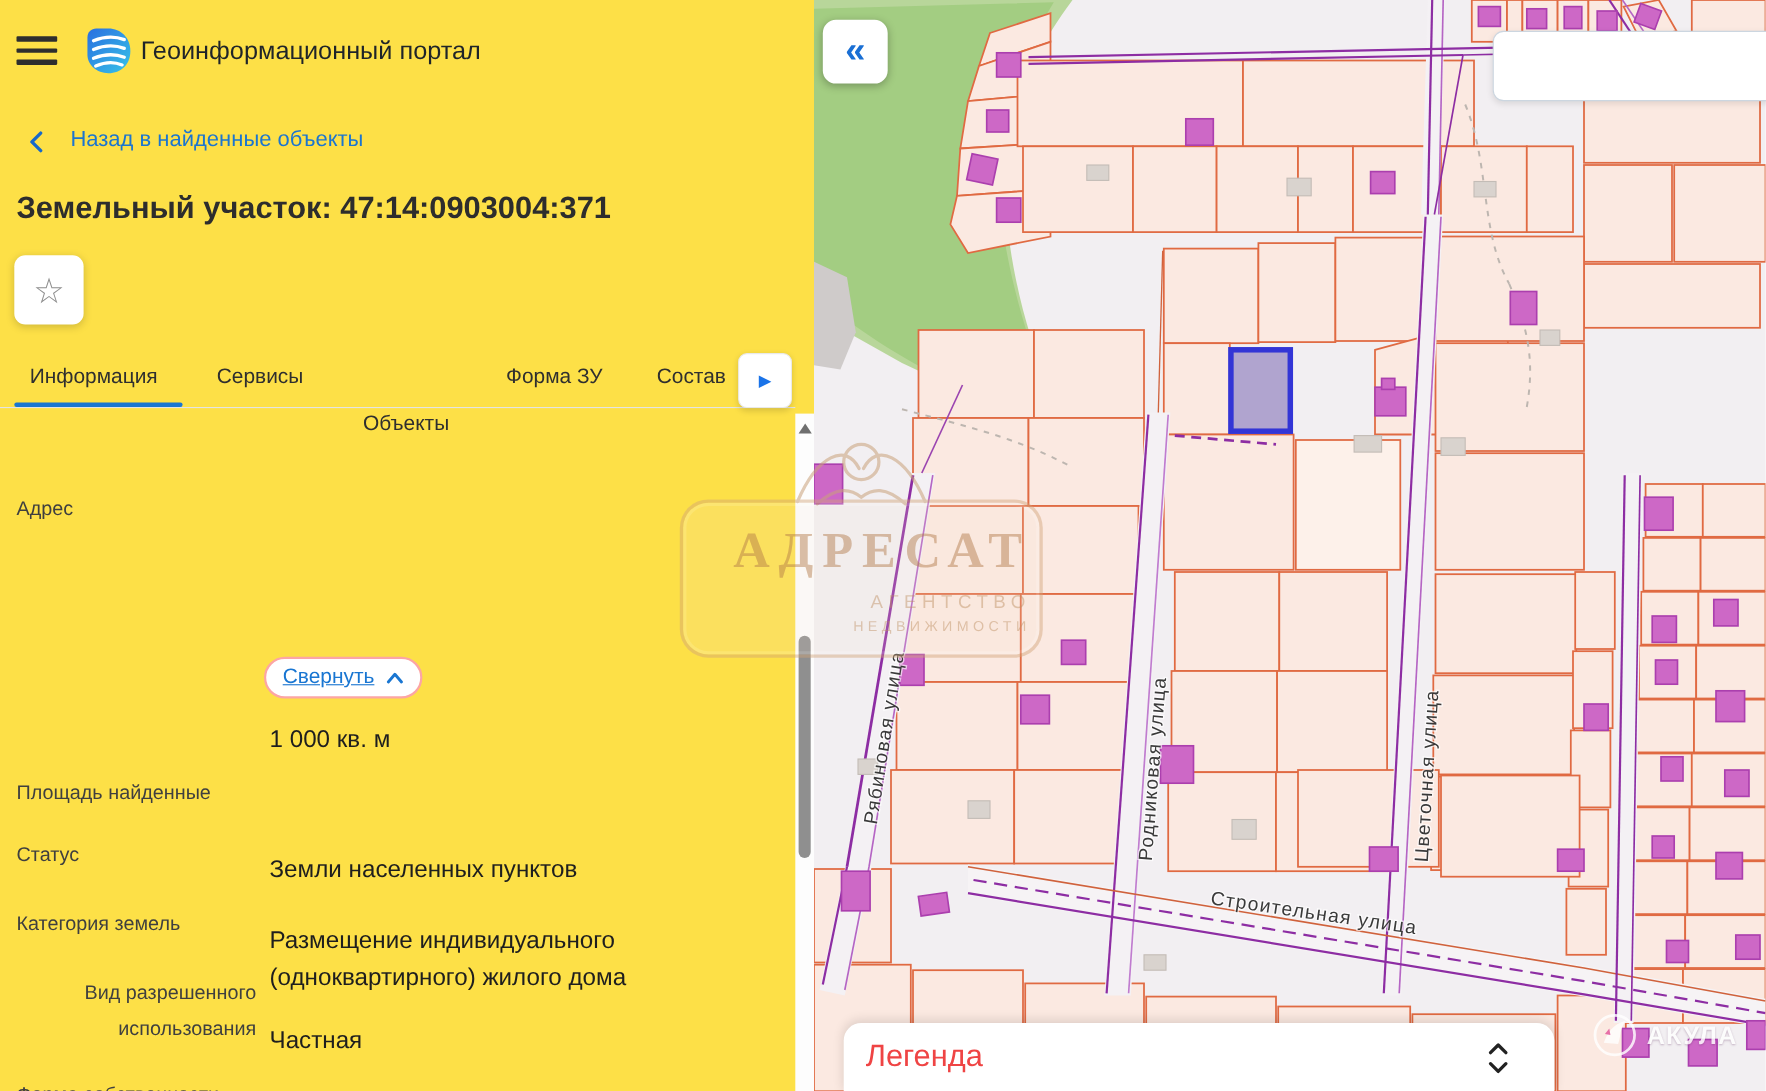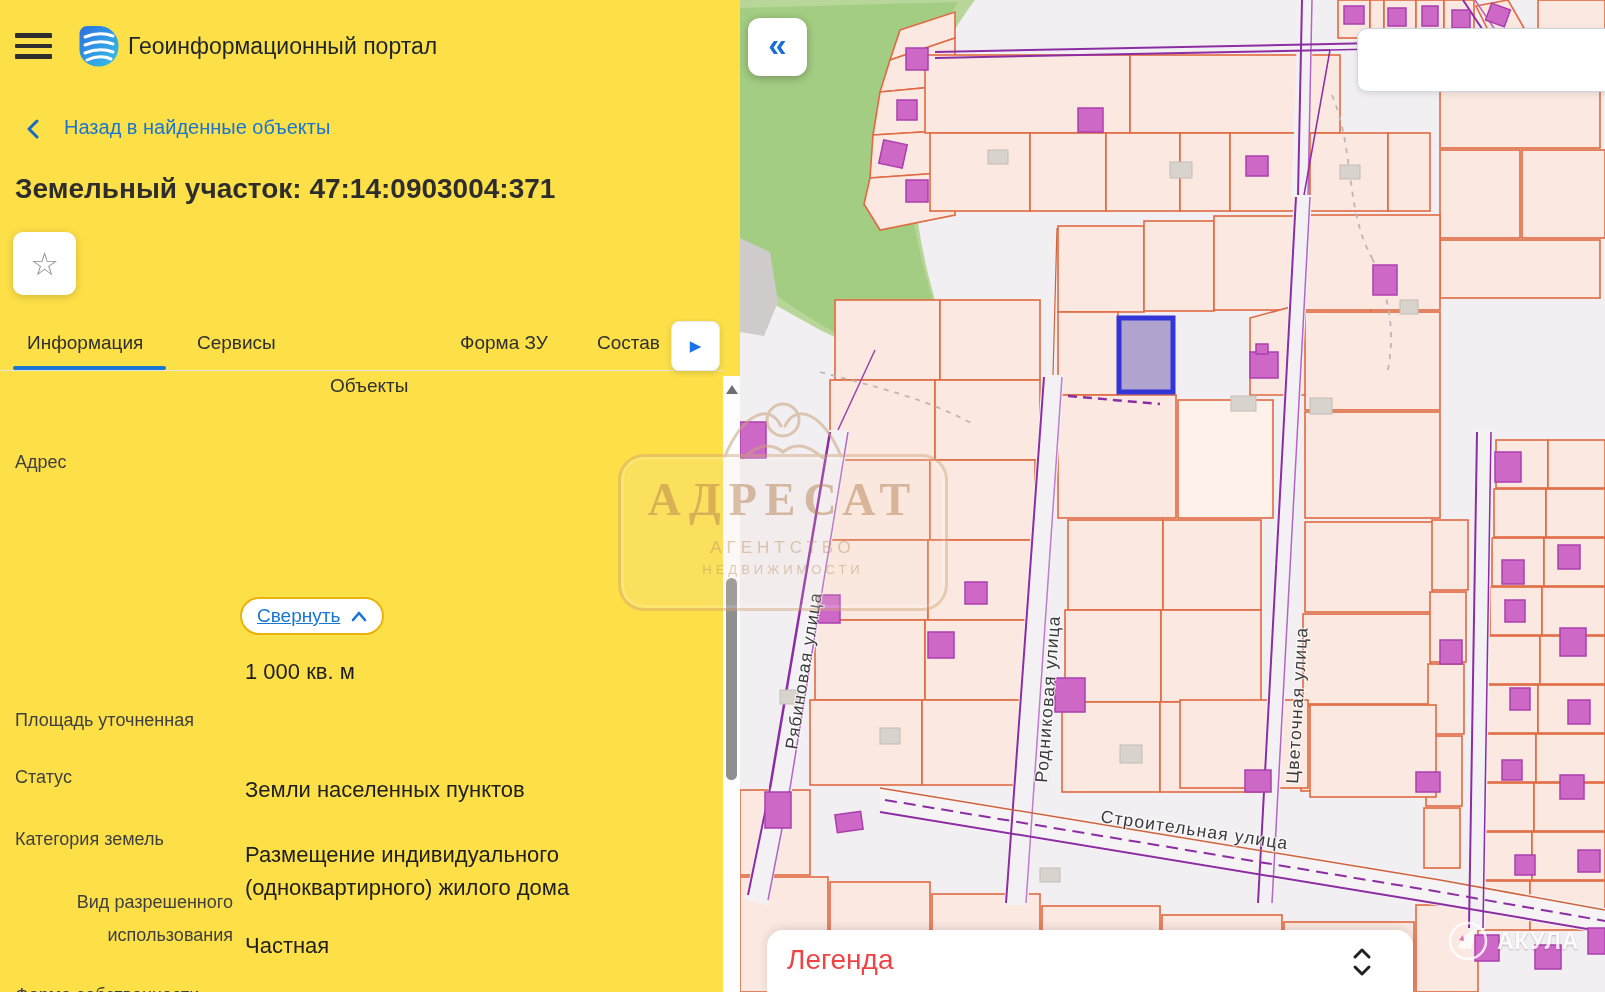--- a/index.html
+++ b/index.html
@@ -23,21 +23,21 @@
   .tab-underline { position:absolute; left:13px; top:366px; width:153px; height:4px; background:#1976d2; border-radius:2px; }
   .tabs-divider { position:absolute; left:0; top:370px; width:723px; height:1px; background:#e4e4e4; }
   .tab-arrow-btn { position:absolute; left:671px; top:321px; width:49px; height:50px; background:#fff;
     border:1px solid #e9e9e9; border-radius:8px; box-shadow:0 2px 6px rgba(0,0,0,.15);
     display:flex; align-items:center; justify-content:center; cursor:pointer; }
   .tab-arrow-btn .glyph { color:#1a73e8; font-size:15px; }
 
   .row-label { position:absolute; left:15px; width:218px; font-size:18px; color:#3f3f3f; line-height:33px;margin-top:43px; }
   .row-value { position:absolute; left:245px; width:404px; font-size:22px; color:#1e1e1e; line-height:33px; }
 
-  .collapse-btn { position:absolute; left:240px; top:597px; height:38px; border:2px solid #eab308; border-radius:19px;
+  .collapse-btn { position:absolute; left:240px; top:597px; height:38px; border:2px solid #fca5a5; border-radius:19px;
     display:flex; align-items:center; gap:11px; padding:0 15px; cursor:pointer; background:#fff; }
   .collapse-btn .lbl { font-size:19px; color:#1976d2; text-decoration:underline; }
 
   
   .scrollbar { position:absolute; right:0; top:376px; bottom:0; width:17px; background:#fdfdfd; }
   .scroll-up { position:absolute; left:3px; top:9px; width:0; height:0;
     border-left:6px solid transparent; border-right:6px solid transparent; border-bottom:9px solid #6f6f6f; }
   .scroll-thumb { position:absolute; left:3px; top:202px; width:11px; height:202px; background:#8f8f8f; border-radius:6px; }
 
   
@@ -48,21 +48,21 @@
   .search-panel { position:absolute; left:1357px; top:28px; width:260px; height:64px; background:#fff;
     border:1px solid #ccd6e0; border-radius:10px; box-shadow:0 2px 6px rgba(0,0,0,.10); z-index:6; }
 
   .street-label { font-size:17.5px; font-weight:500; fill:#3a3a3a; letter-spacing:1.2px;
     stroke:rgba(255,255,255,.65); stroke-width:2.5px; paint-order:stroke; }
 
   
   .watermark { position:absolute; left:618px; top:386px; width:330px; z-index:5; pointer-events:none; opacity:.55; text-align:center; }
   .wm-ornament { display:block; margin:0 auto -16px auto; }
   .wm-badge { border:3px solid rgba(205,158,112,.75); background:rgba(243,226,208,.30); border-radius:26px;
-    box-shadow:inset 0 0 0 3px rgba(255,255,255,.25); padding:16px 8px 31px 8px; }
+    box-shadow:inset 0 0 0 3px rgba(255,255,255,.25); padding:16px 8px 18px 8px;text-align:right; }
   .wm-title { font-family:"Liberation Serif","DejaVu Serif",serif; font-size:46px; font-weight:700;
     letter-spacing:8px; color:#bc8a5e; }
   .wm-sub1 { margin-top:12px; font-size:17px; letter-spacing:5px; color:#c79d74; }
   .wm-sub2 { margin-top:4px; font-size:13px; letter-spacing:4px; color:#c79d74; }
 
   
   .legend-card { position:absolute; left:767px; top:930px; width:646px; height:62px; background:#fff;
     border-radius:16px 16px 0 0; box-shadow:0 -2px 10px rgba(0,0,0,.12); z-index:6; }
   .legend-title { position:absolute; left:20px; top:14px; font-size:28px; color:#ef4444; }
   .legend-toggle { position:absolute; right:40px; top:16px; width:22px; height:32px; cursor:pointer; }
@@ -381,21 +381,21 @@
 
   <div class="row-label" style="top:403px;">Адрес</div>
 
   <div class="collapse-btn">
     <span class="lbl">Свернуть</span>
     <svg width="16" height="11" viewBox="0 0 16 11">
       <path d="M2,9 L8,2 L14,9" fill="none" stroke="#1976d2" stroke-width="2.6" stroke-linecap="round" stroke-linejoin="round"></path>
     </svg>
   </div>
 
-  <div class="row-label" style="top:661px;">Площадь уточненная</div>
+  <div class="row-label" style="top:661px;">Площадь найденные</div>
   <div class="row-value" style="top:655px;">1 000 кв. м</div>
 
   <div class="row-label" style="top:718px;">Статус</div>
 
   <div class="row-label" style="top:780px;">Категория земель</div>
   <div class="row-value" style="top:773px;">Земли населенных пунктов</div>
 
   <div class="row-label" style="top:843px;text-align:right;">Вид разрешенного использования</div>
   <div class="row-value" style="top:838px;">Размещение индивидуального (одноквартирного) жилого дома</div>
 

